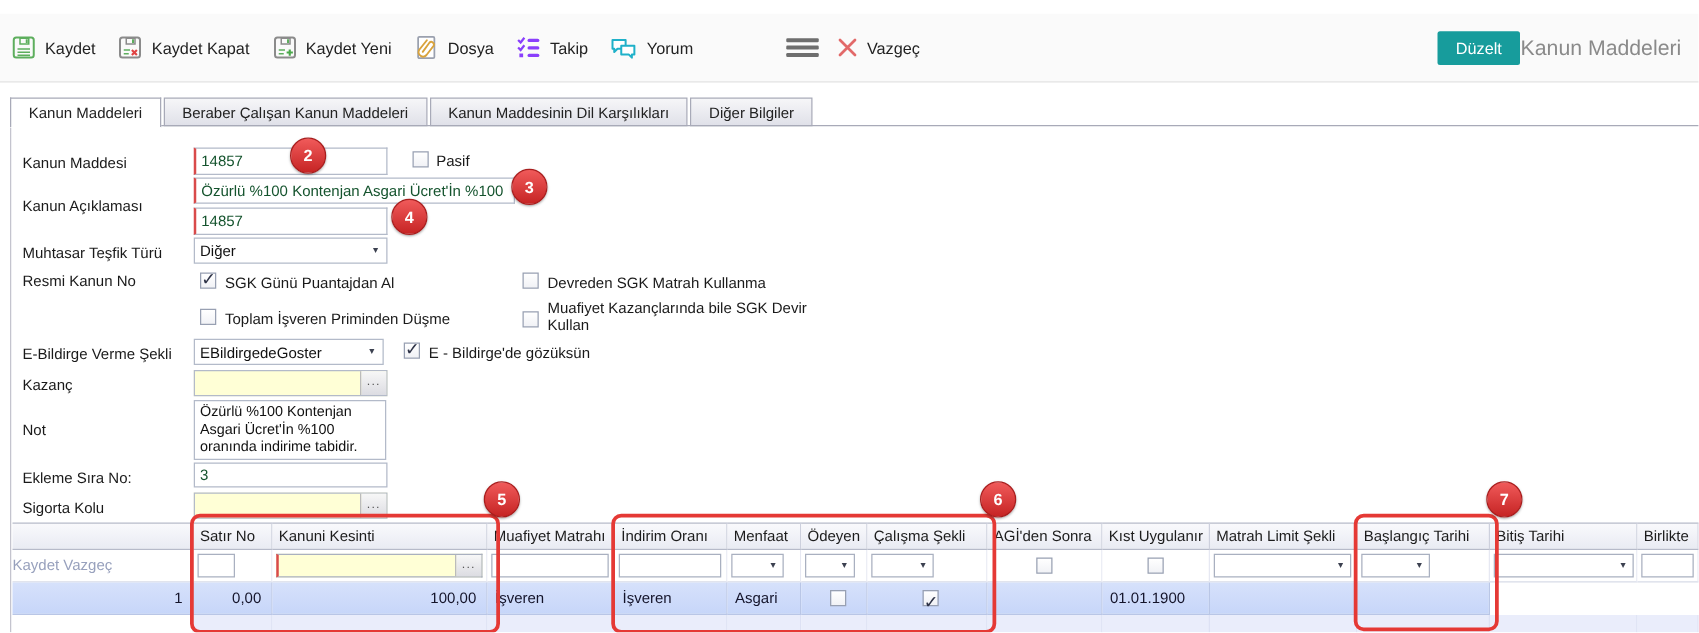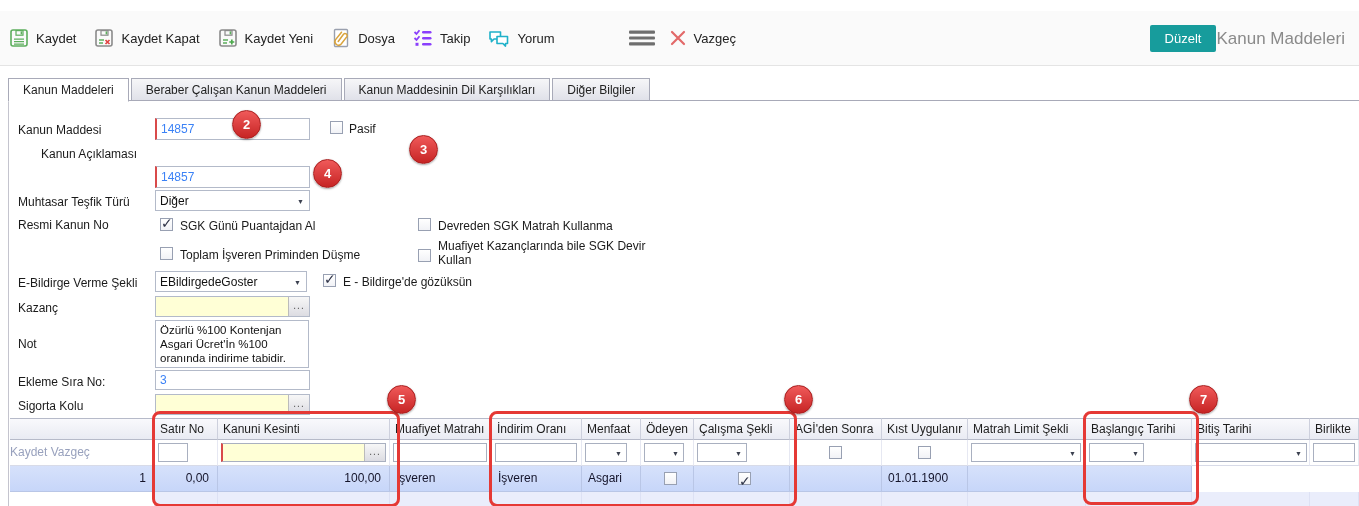--- a/index.html
+++ b/index.html
@@ -19,21 +19,21 @@
   
   .tabs{position:absolute;left:8px;top:78px;display:flex;gap:2px;z-index:3;}
   .tab{font-size:12px;color:#222;padding:4px 14px 4px 14px;border:1px solid #a8aab8;
        background:linear-gradient(#f6f6f8,#e0e1e9);height:23px;box-sizing:border-box;white-space:nowrap;}
   .tab.active{background:#fff;border-bottom:1px solid #fff;height:24px;}
   .content{position:absolute;left:8px;top:100px;width:1351px;height:406px;background:#fff;
            border-top:1px solid #a8aab8;border-left:1px solid #c4c4ce;box-sizing:border-box;z-index:1;}
 
   
   .flabel{position:absolute;font-size:12px;color:#1a1a1a;white-space:nowrap;z-index:2;}
-  .tbox{position:absolute;border:1px solid #b3bac9;background:#fff;font-size:12px;color:#3b82f6;
+  .tbox{position:absolute;border:1px solid #b3bac9;background:#fff;font-size:12px;color:#14532d;
         padding:1px 4px;box-sizing:border-box;font-family:inherit;z-index:2;}
   .tbox.req{border-left:2px solid #d94a4a;}
   .sel{position:absolute;border:1px solid #b3bac9;background:#fff;font-size:12px;color:#111;
        box-sizing:border-box;display:flex;align-items:center;padding-left:4px;z-index:2;}
   .sel .arrow{position:absolute;right:5px;top:50%;transform:translateY(-50%);font-size:7px;color:#3c4150;}
   .lookup{position:absolute;border:1px solid #b3bac9;background:#ffffd6;box-sizing:border-box;z-index:2;}
   .dots-btn{position:absolute;right:0;top:0;bottom:0;width:20px;background:linear-gradient(#f7f7f7,#dcdce2);
             border-left:1px solid #bbb;font-size:10px;color:#555;text-align:center;line-height:17px;letter-spacing:1px;}
   .cb{position:absolute;width:13px;height:13px;border:1px solid #98a0b2;background:linear-gradient(#fff,#f1f2f6);
       box-sizing:border-box;z-index:2;}
@@ -175,21 +175,22 @@
     <div class="tab">Kanun Maddesinin Dil Karşılıkları</div>
     <div class="tab">Diğer Bilgiler</div>
   </div>
   <div class="content"></div>
 
   <span class="flabel" style="left:18px;top:123px;">Kanun Maddesi</span>
   <input class="tbox req" style="left: 155px; top: 118px; width: 155px; height: 22px;" value="14857">
   <span class="cb" style="left:330px;top:121px;"></span>
   <span class="flabel" style="left:349px;top:122px;">Pasif</span>
 
-  <span class="flabel" style="left:18px;top:147px;margin-left:23px;">Kanun Açıklaması</span>
+  <span class="flabel" style="left:18px;top:158px;">Kanun Açıklaması</span>
+  <input class="tbox req" style="left: 155px; top: 142px; width: 257px; height: 21px;" value="Özürlü %100 Kontenjan Asgari Ücret'İn %100">
 
   <span class="flabel" style="left:18px;top:171px;margin-top:47px;">Resmi Kanun No</span>
   <input class="tbox req" style="left: 155px; top: 166px; width: 155px; height: 22px;" value="14857">
 
   <span class="flabel" style="left:18px;top:195px;">Muhtasar Teşfik Türü</span>
   <div class="sel" style="left:155px;top:190px;width:155px;height:21px;">
     <span>Diğer</span>
     <span class="arrow">▼</span>
   </div>
 

